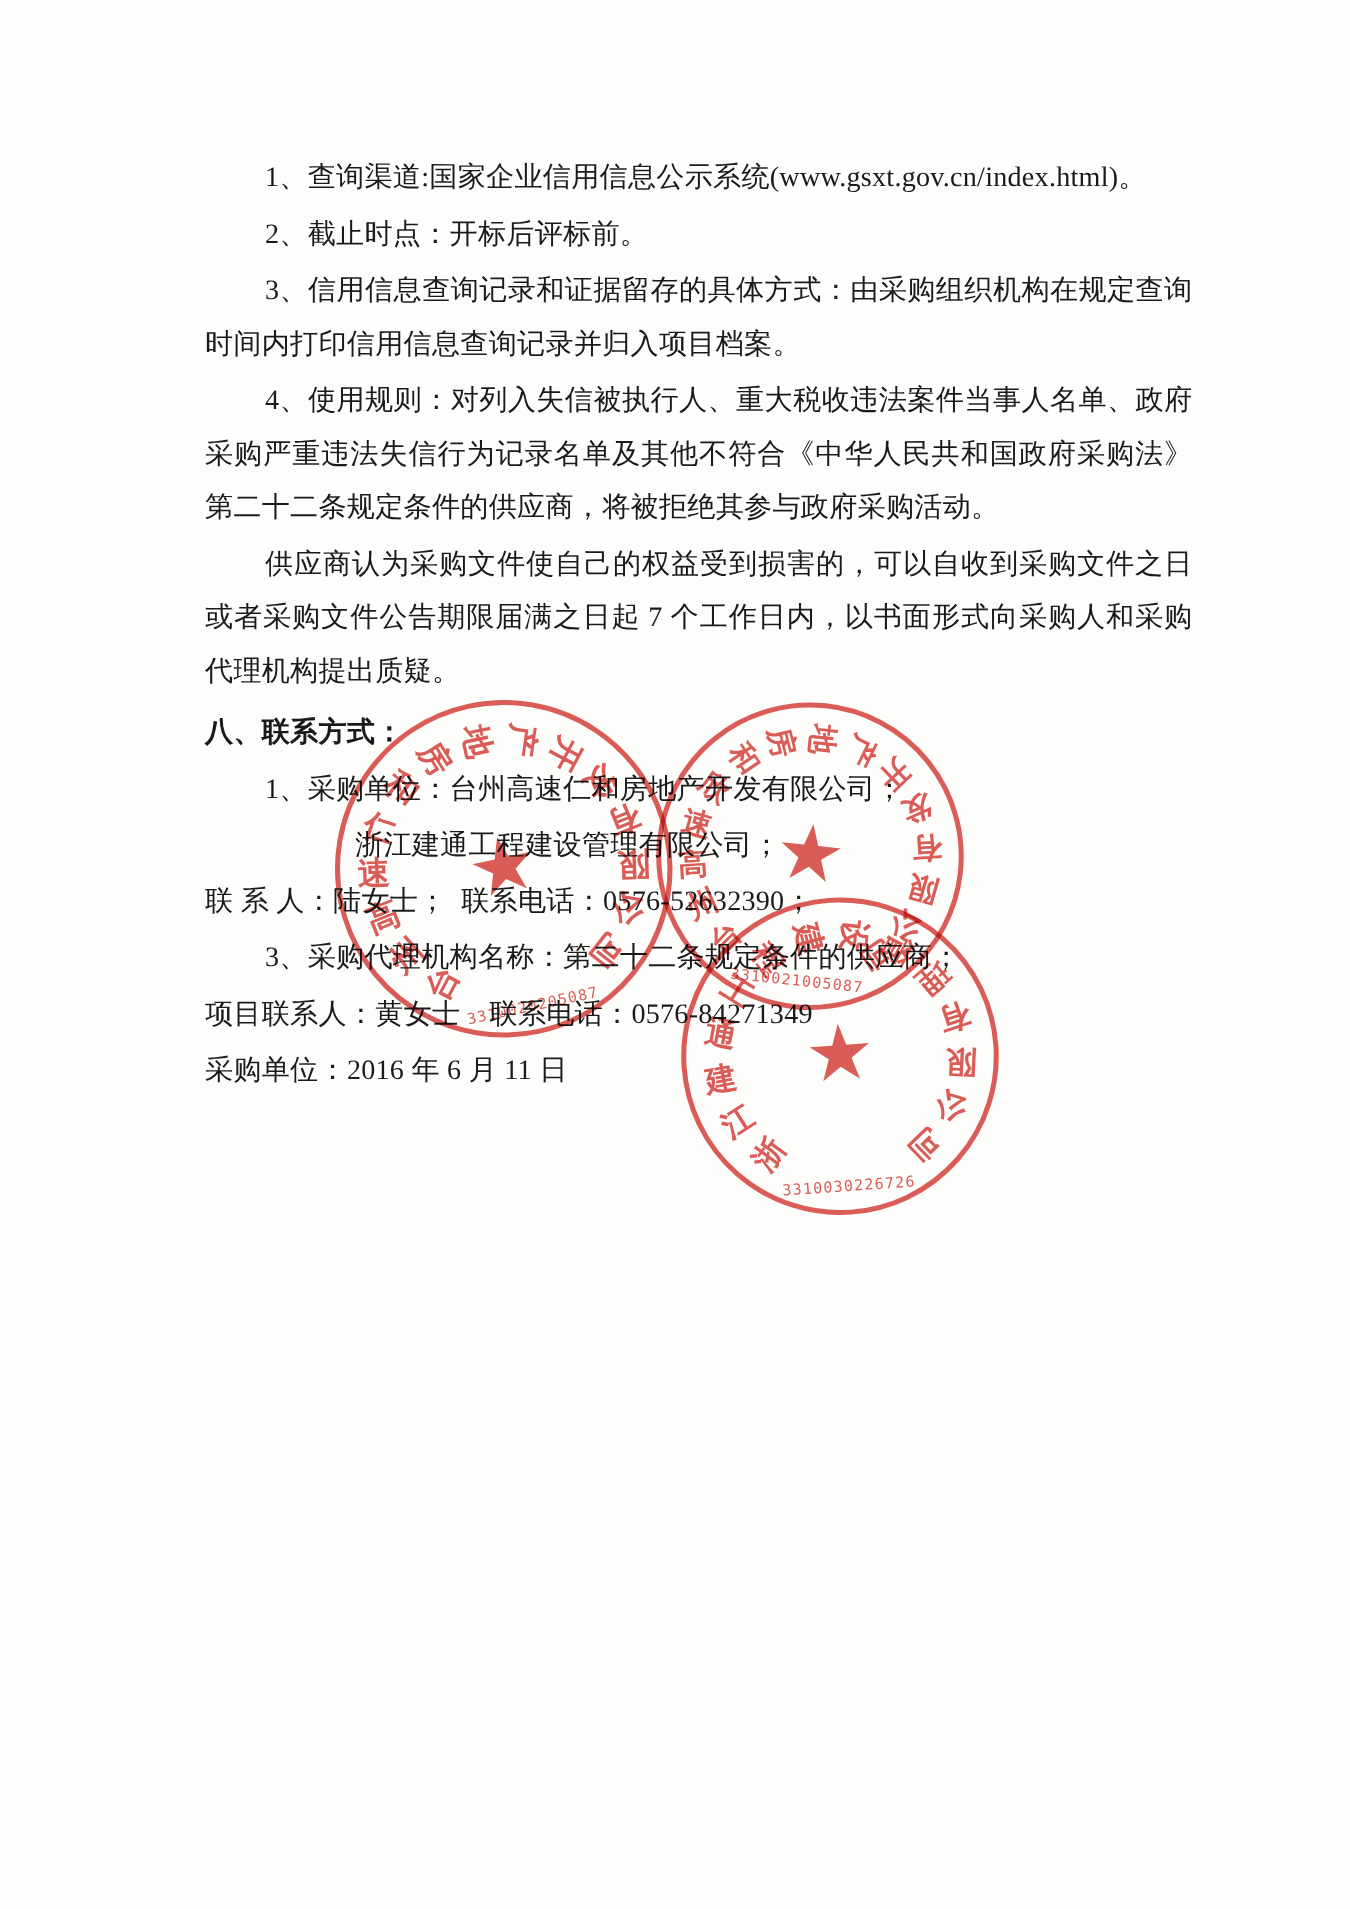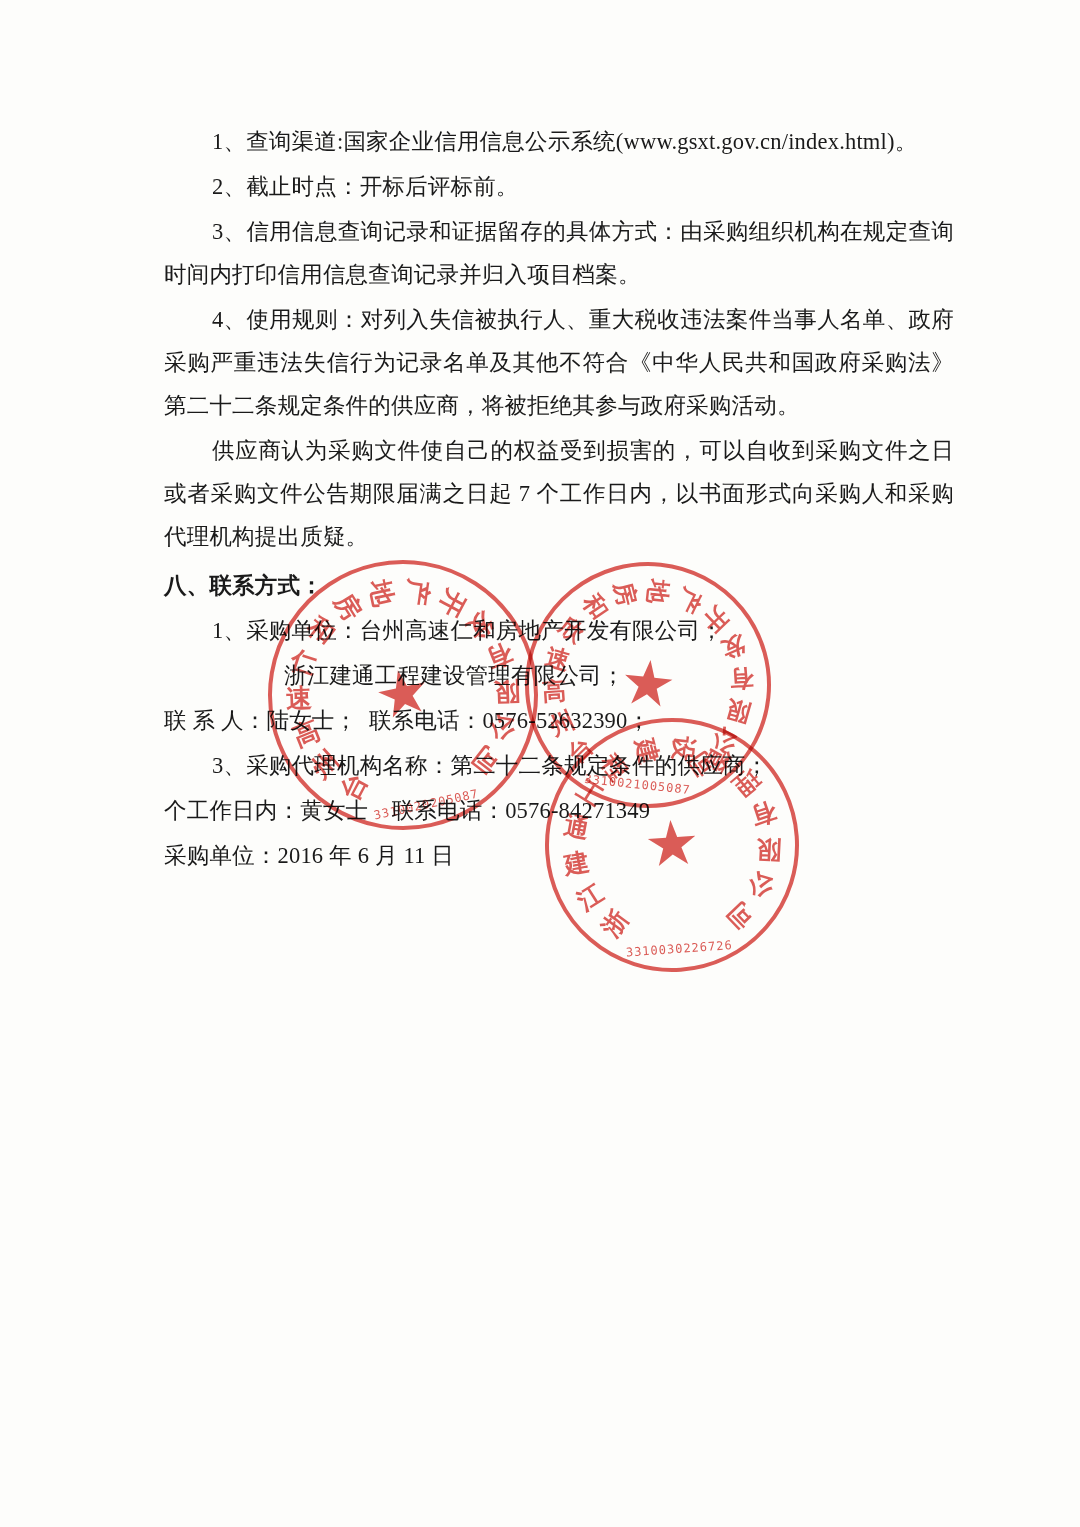--- a/index.html
+++ b/index.html
@@ -151,21 +151,21 @@
 
     <p>
       <span>联  系  人：</span><span>陆女士；</span>&nbsp;&nbsp;<span>联系电话：</span><span>0576-52632390；</span>
     </p>
 
     <p class="indent">
       <span>3、采购代理机构名称：</span><span>第二十二条规定条件的供应商；</span>
     </p>
 
     <p>
-      <span>个工作日内：</span><span>黄女士</span>&nbsp;&nbsp;&nbsp;&nbsp;<span>联系电话：</span><span>0576-84271349</span>
+      <span>项目联系人：</span><span>黄女士</span>&nbsp;&nbsp;&nbsp;&nbsp;<span>联系电话：</span><span>0576-84271349</span>
     </p>
 
 
     <p>
       <span>采购单位：</span><span>2016 年 6 月 11 日</span>
     </p>
 
   </div>
 
   <div class="seal" id="seal-1">

